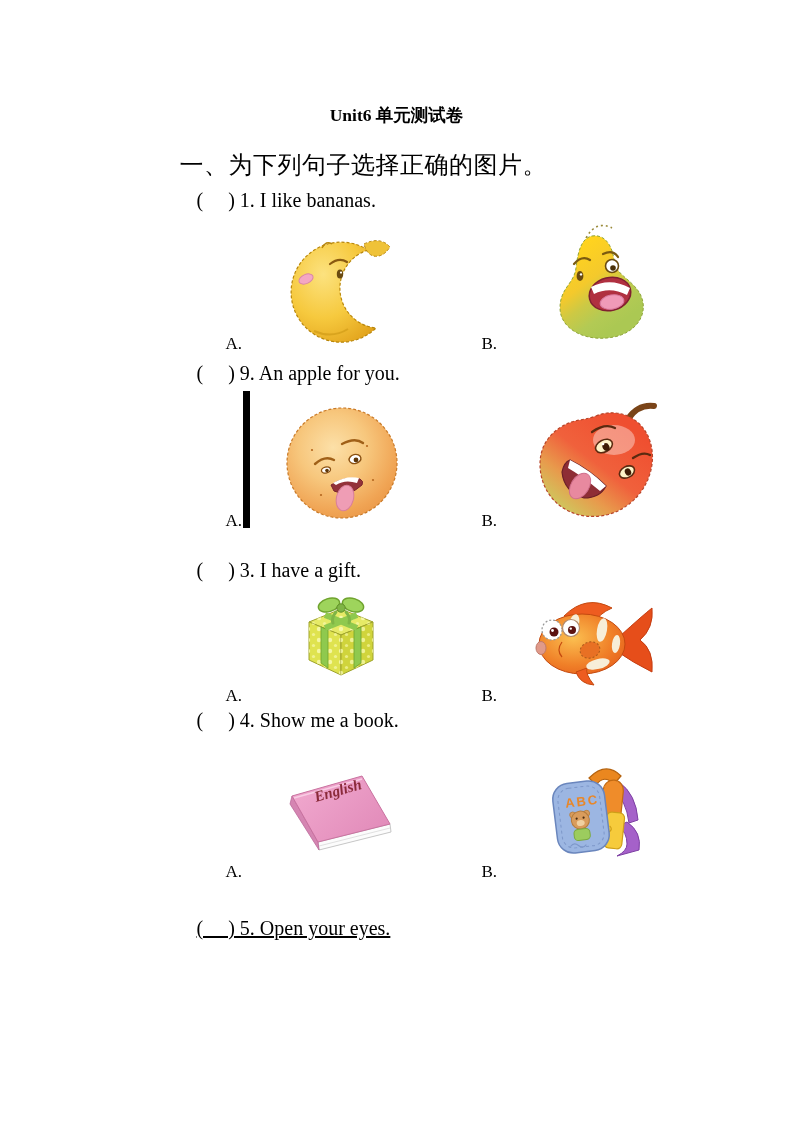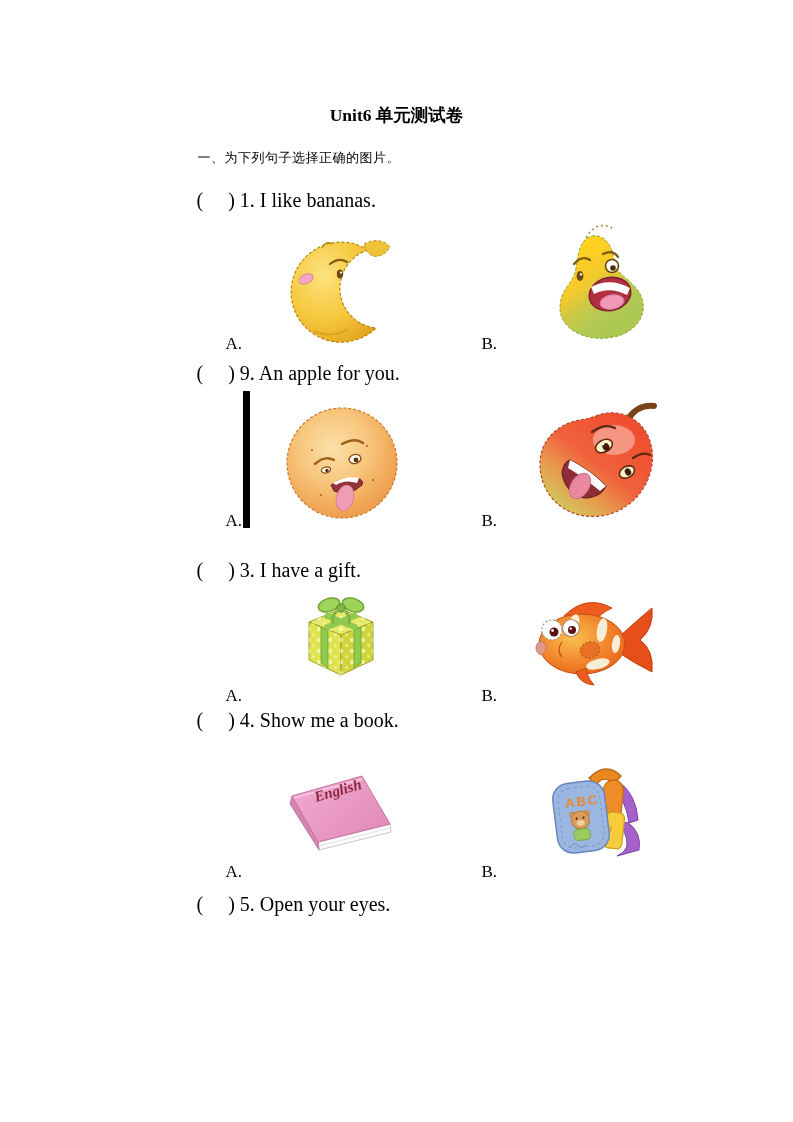--- a/index.html
+++ b/index.html
@@ -10,22 +10,22 @@
     background:#ffffff;
     font-family:"Liberation Serif","DejaVu Serif",serif;
     color:#000;
     overflow:hidden;
   }
   .doc-title{
     position:absolute;top:103px;left:0;width:100%;
     text-align:center;font-weight:bold;font-size:17.5px;
   }
   .section-heading{
-    position:absolute;left:118px;top:149px;
-    font-size:13px;letter-spacing:.5px;
+    position:absolute;left:100px;top:149px;
+    font-size:24px;letter-spacing:.5px;
   }
   .q-text{
     position:absolute;left:117px;
     font-size:20px;white-space:pre;
   }
   .opt-label{
     position:absolute;font-size:17px;
   }
   .fig{position:absolute;}
   .black-bar{
@@ -235,15 +235,15 @@
       <circle cx="33.5" cy="62" r="1.1" fill="#4a2c10"></circle>
       <circle cx="40.5" cy="62" r="1.1" fill="#4a2c10"></circle>
       <rect x="29" y="73" width="16" height="11" rx="4" fill="#9ccc5e" stroke="#7aa83e" stroke-width="1"></rect>
       <path d="M24,89 q4,-4 8,0 q4,4 8,0" fill="none" stroke="#7d97c9" stroke-width="1.2"></path>
     </g>
   </svg>
 
   <div class="opt-label" style="left:146px;top:862px;">A.</div>
   <div class="opt-label" style="left:402px;top:862px;">B.</div>
 
-  <div class="q-text" style="top:893px;">(     ) 5. Open your eyes.</div>
+  <div class="q-text" style="top:917px;text-decoration:underline;">(     ) 5. Open your eyes.</div>
 
 </div>
 
 </body></html>

